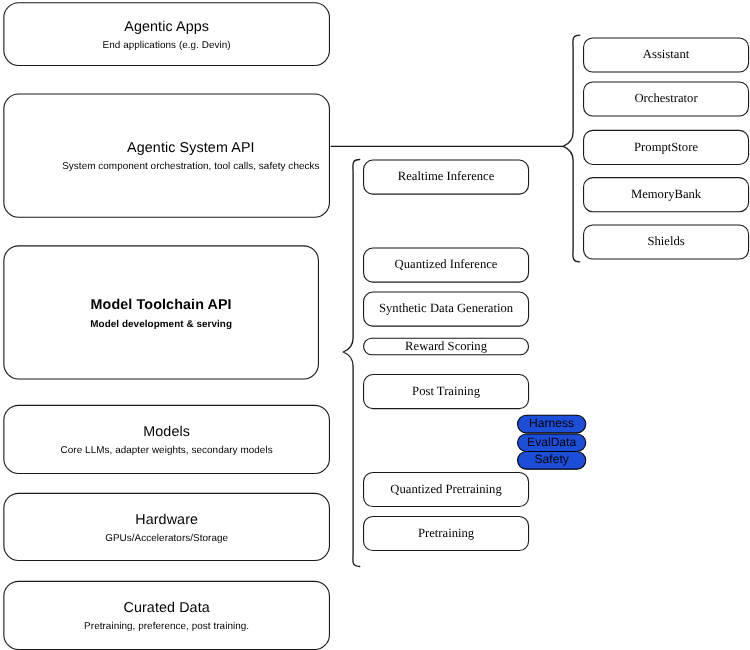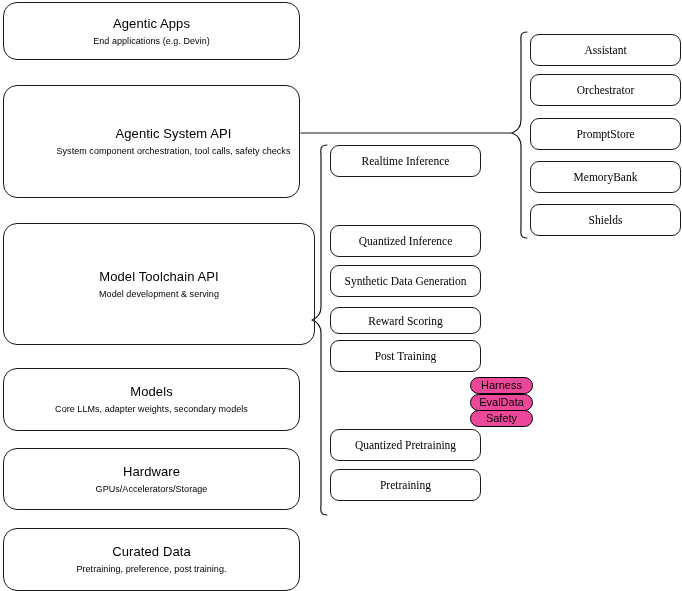--- a/index.html
+++ b/index.html
@@ -61,21 +61,21 @@
     line-height: 14px;
     text-align: center;
     color: #000000;
     font-family: Liberation Serif, serif;
   }
   .pill {
     position: absolute;
     box-sizing: border-box;
     border: 1.3px solid #000000;
     border-radius: 10px;
-    background: #ec4899;
+    background: #1d4ed8;
     display: flex;
     align-items: center;
     justify-content: center;
     font-size: 11px;
     line-height: 13px;
     text-align: center;
     color: #000000;
     z-index: 5;
   }
   svg.overlay {
@@ -102,21 +102,21 @@
   <div class="node stack-node" style="left:3px; top:2px; width:297px; height:58px;">
     <div class="stack-title">Agentic Apps</div>
     <div class="stack-sub">End applications (e.g. Devin)</div>
   </div>
 
   <div class="node stack-node" style="left:3px; top:85px; width:297px; height:113px;padding-left:44px;">
     <div class="stack-title">Agentic System API</div>
     <div class="stack-sub">System component orchestration, tool calls, safety checks</div>
   </div>
 
-  <div class="node stack-node" style="left:3px; top:223px; width:312px; height:122px;">
+  <div class="node stack-node" style="left:3px; top:223px; width:287px; height:122px;font-weight:bold;">
     <div class="stack-title">Model Toolchain API</div>
     <div class="stack-sub">Model development &amp; serving</div>
   </div>
 
   <div class="node stack-node" style="left:3px; top:368px; width:297px; height:63px;">
     <div class="stack-title">Models</div>
     <div class="stack-sub">Core LLMs, adapter weights, secondary models</div>
   </div>
 
   <div class="node stack-node" style="left:3px; top:448px; width:297px; height:62px;">
@@ -131,21 +131,21 @@
 
   <div class="chip" style="left:330px; top:145px; width:151px; height:32px;">
     <span>Realtime Inference</span>
   </div>
   <div class="chip" style="left:330px; top:225px; width:151px; height:32px;">
     <span>Quantized Inference</span>
   </div>
   <div class="chip" style="left:330px; top:265px; width:151px; height:32px;">
     <span>Synthetic Data Generation</span>
   </div>
-  <div class="chip" style="left:330px; top:307px; width:151px; height:27px;">
+  <div class="chip" style="left:330px; top:307px; width:151px; height:16px;">
     <span>Reward Scoring</span>
   </div>
   <div class="chip" style="left:330px; top:340px; width:151px; height:32px;">
     <span>Post Training</span>
   </div>
   <div class="chip" style="left:330px; top:429px; width:151px; height:32px;">
     <span>Quantized Pretraining</span>
   </div>
   <div class="chip" style="left:330px; top:469px; width:151px; height:32px;">
     <span>Pretraining</span>

